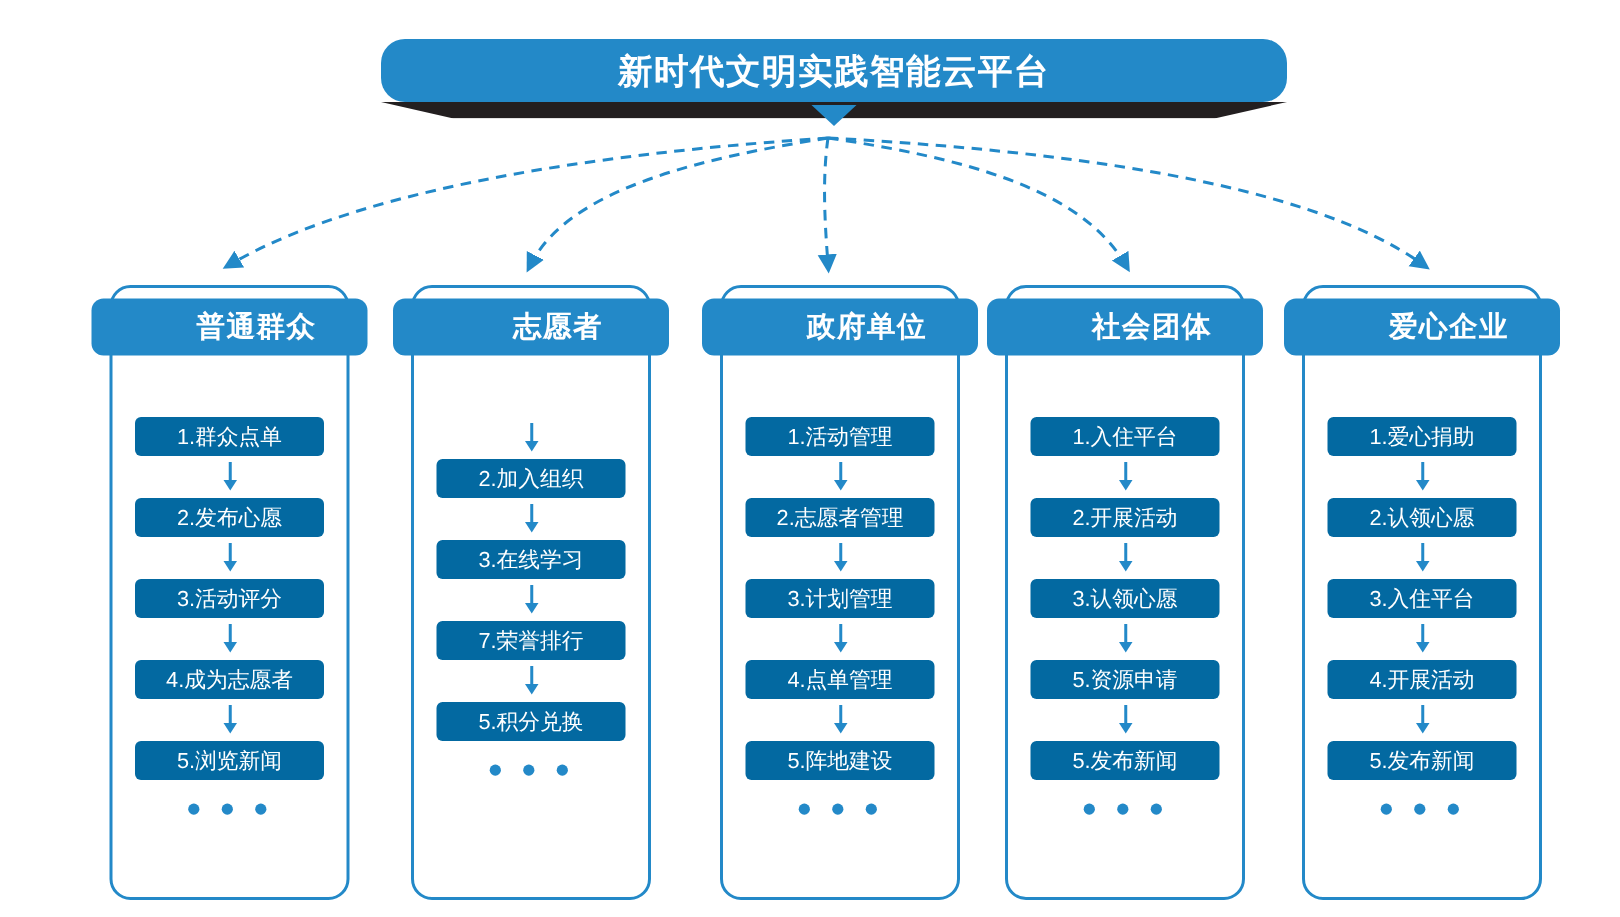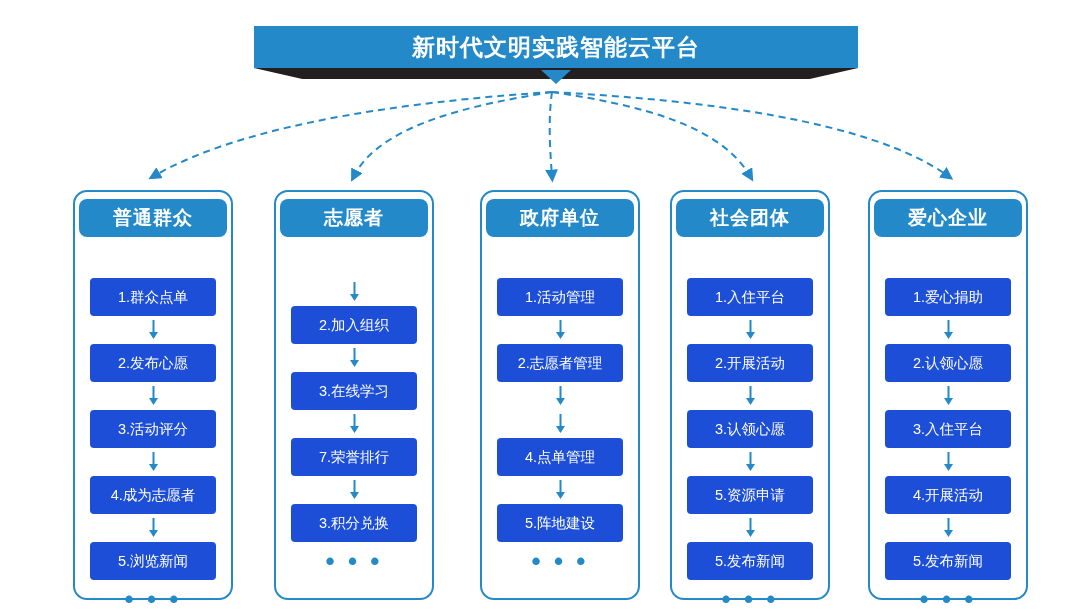--- a/index.html
+++ b/index.html
@@ -25,20 +25,21 @@
   .title-banner {
     position: absolute;
     left: 254px;
     top: 26px;
     width: 604px;
     height: 42px;
     background: #2389c8;
     display: flex;
     align-items: center;
     justify-content: center;
+    border-radius: 16px;
   }
   .title-banner .title-text {
     color: #ffffff;
     font-size: 23px;
     font-weight: bold;
     letter-spacing: 1px;
     white-space: nowrap;
   }
   
   .banner-shadow {
@@ -90,39 +91,40 @@
     transform: translateX(-50%);
     top: -1px;
     width: 148px;
     height: 38px;
     background: #2389c8;
     border-radius: 8px;
     display: flex;
     align-items: center;
     justify-content: center;
     margin-top: 8px;
+    padding-left: 36px;
   }
   .col-header .hdr-text {
     color: #ffffff;
     font-size: 19px;
     font-weight: bold;
     letter-spacing: 1px;
     white-space: nowrap;
   }
   .items {
     position: absolute;
     left: 0;
     top: 86px;
     width: 100%;
   }
   .item {
     width: 126px;
-    height: 38px;
+    height: 26px;
     margin: 0 auto;
-    background: #1d4ed8;
+    background: #0369a1;
     border-radius: 4px;
     display: flex;
     align-items: center;
     justify-content: center;
   }
   .item .item-text {
     color: #ffffff;
     font-size: 14.5px;
     white-space: nowrap;
   }
@@ -265,21 +267,21 @@
         <div class="item">
             <span class="item-text">7.荣誉排行</span>
           </div>
         <div class="arrow-down">
             <svg width="11" height="20" viewBox="0 0 11 20">
               <path d="M5.5,0 L5.5,13" stroke="#2389c8" stroke-width="2"></path>
               <path d="M1,12 L5.5,19 L10,12 z" fill="#2389c8"></path>
             </svg>
           </div>
         <div class="item">
-            <span class="item-text">3.积分兑换</span>
+            <span class="item-text">5.积分兑换</span>
           </div>
         <div class="dots">• • •</div>
       </div>
     </div>
 
     <div class="column col-2">
       <div class="col-header">
         <span class="hdr-text">政府单位</span>
       </div>
       <div class="items">
@@ -294,20 +296,23 @@
           </div>
         <div class="item">
             <span class="item-text">2.志愿者管理</span>
           </div>
         <div class="arrow-down">
             <svg width="11" height="20" viewBox="0 0 11 20">
               <path d="M5.5,0 L5.5,13" stroke="#2389c8" stroke-width="2"></path>
               <path d="M1,12 L5.5,19 L10,12 z" fill="#2389c8"></path>
             </svg>
           </div>
+        <div class="item">
+            <span class="item-text">3.计划管理</span>
+          </div>
         <div class="arrow-down">
             <svg width="11" height="20" viewBox="0 0 11 20">
               <path d="M5.5,0 L5.5,13" stroke="#2389c8" stroke-width="2"></path>
               <path d="M1,12 L5.5,19 L10,12 z" fill="#2389c8"></path>
             </svg>
           </div>
         <div class="item">
             <span class="item-text">4.点单管理</span>
           </div>
         <div class="arrow-down">

